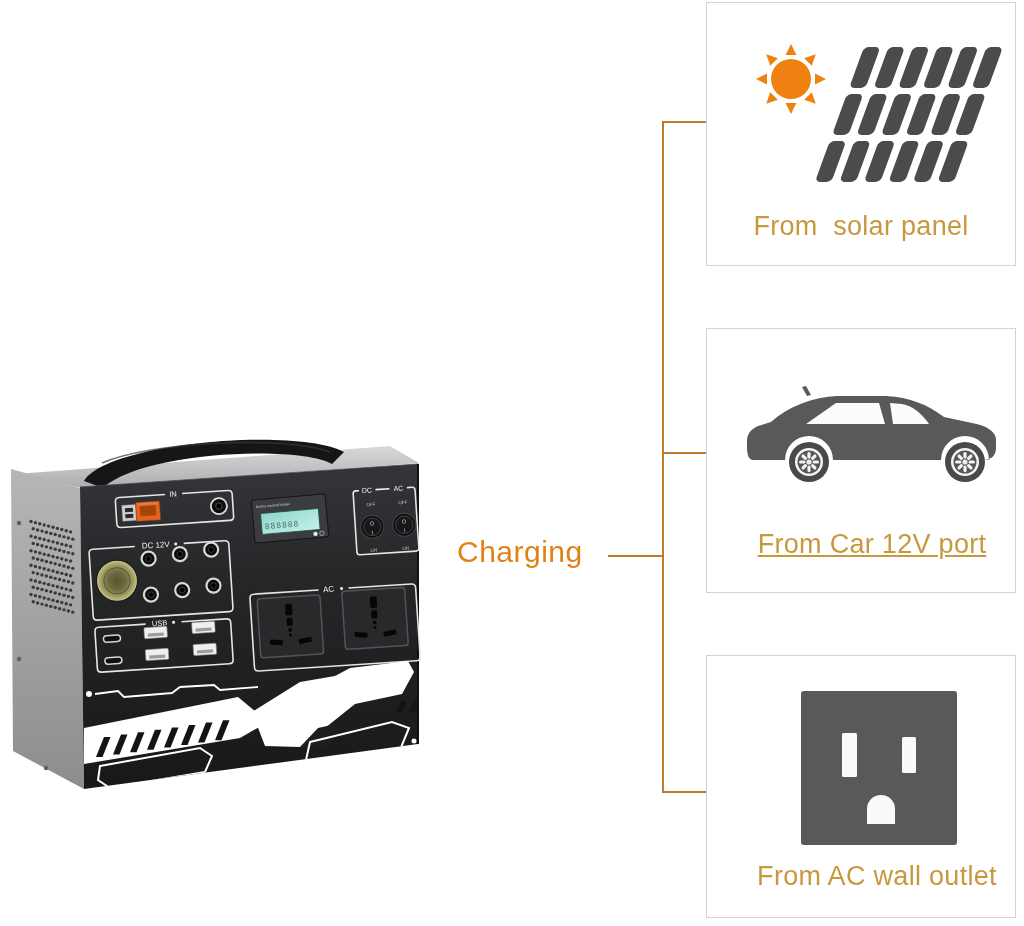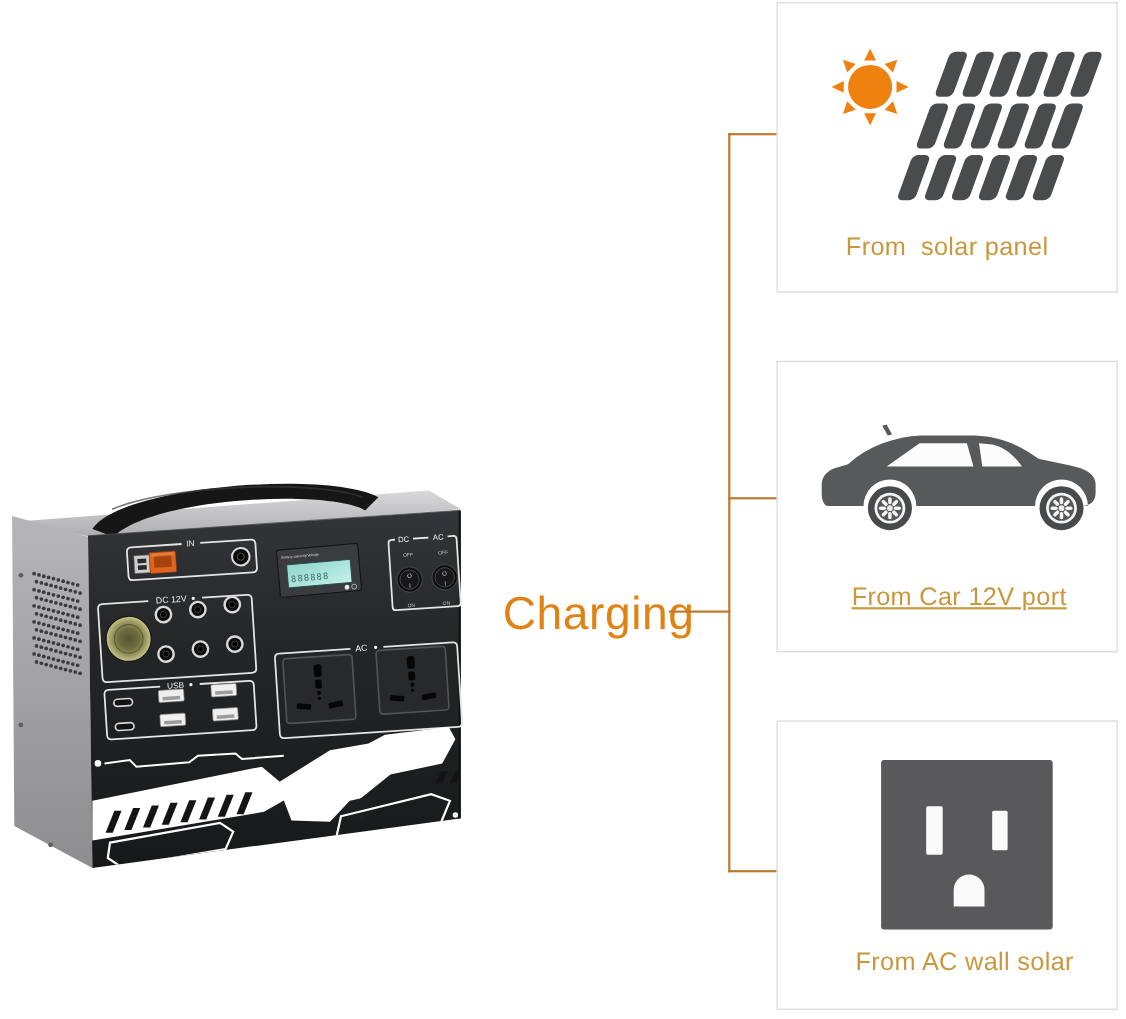--- a/index.html
+++ b/index.html
@@ -10,27 +10,27 @@
   .panel {
     position:absolute; left:706px; width:308px; background:#ffffff;
     border:1px solid #d4d4d4;
   }
   .p1 { top:2px;   height:262px; }
   .p2 { top:328px; height:263px; }
   .p3 { top:655px; height:261px; }
   .panel svg { position:absolute; left:0; top:0; }
   .method-label {
     position:absolute; left:0; right:0; text-align:center;
-    font-size:23px; color:#c8983f; white-space:pre; letter-spacing:.3px;
+    font-size:27px; color:#c8983f; white-space:pre; letter-spacing:.3px;
   }
   .p1 .method-label { top:208px; }
   .p2 .method-label { top:200px; left:22px;text-decoration:underline; }
   .p3 .method-label { top:205px; left:32px; }
   .charging-label {
-    position:absolute; left:457px; top:537px; font-size:42px;
+    position:absolute; left:457px; top:537px; font-size:30px;
     color:#e08214; letter-spacing:.5px; line-height:1;
   }
   .cline { position:absolute; background:#be7b2f; }
   .cl-v  { left:662px; top:121px; width:2px;  height:672px; }
   .cl-b1 { left:662px; top:121px; width:45px; height:2px; }
   .cl-b2 { left:662px; top:452px; width:45px; height:2px; }
   .cl-b3 { left:662px; top:791px; width:45px; height:2px; }
   .cl-ch { left:608px; top:555px; width:56px; height:2px; }
   .device-svg { position:absolute; left:0; top:425px; }
   text { font-family:"Liberation Sans", sans-serif; }
@@ -435,16 +435,16 @@
 
   <section class="panel p3">
     <svg width="308" height="261" viewBox="0 0 308 261">
       <g>
         <rect x="94" y="35" width="156" height="154" rx="3" fill="#59595b"></rect>
         <rect x="135" y="77" width="15" height="44" rx="1.5" fill="#fafafa"></rect>
         <rect x="195" y="81" width="14" height="36" rx="1.5" fill="#fafafa"></rect>
         <path d="M160,168 V153 A14,14 0 0 1 188,153 V168 Z" fill="#fafafa"></path>
       </g>
     </svg>
-    <div class="method-label">From AC wall solar</div>
+    <div class="method-label">From AC wall outlet</div>
   </section>
 
 </div>
 
 </body></html>

